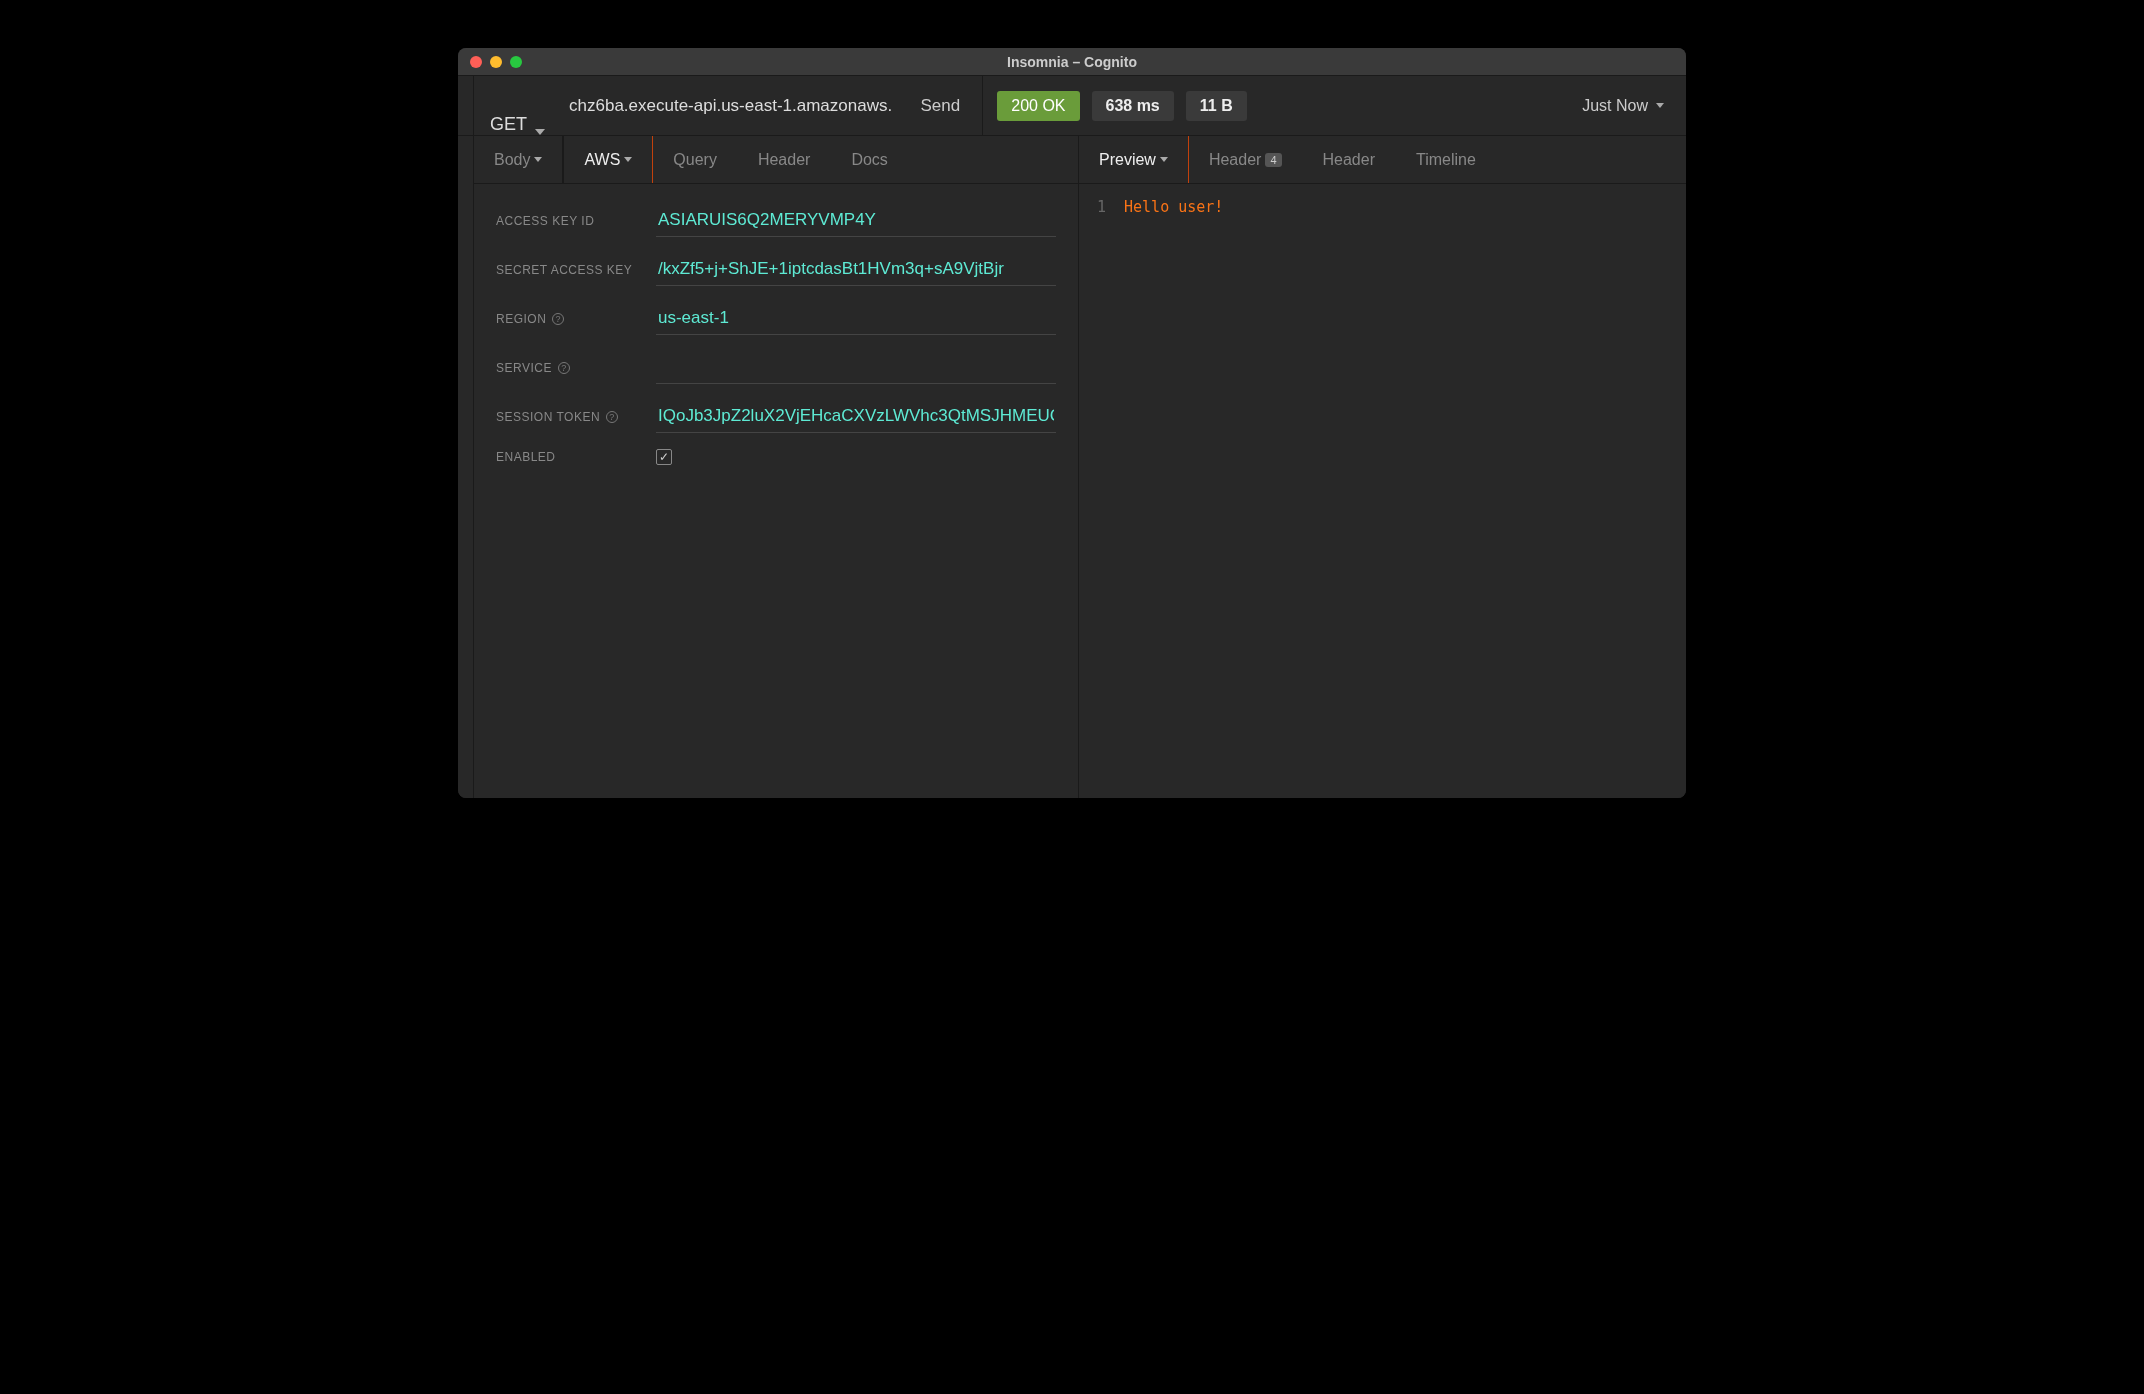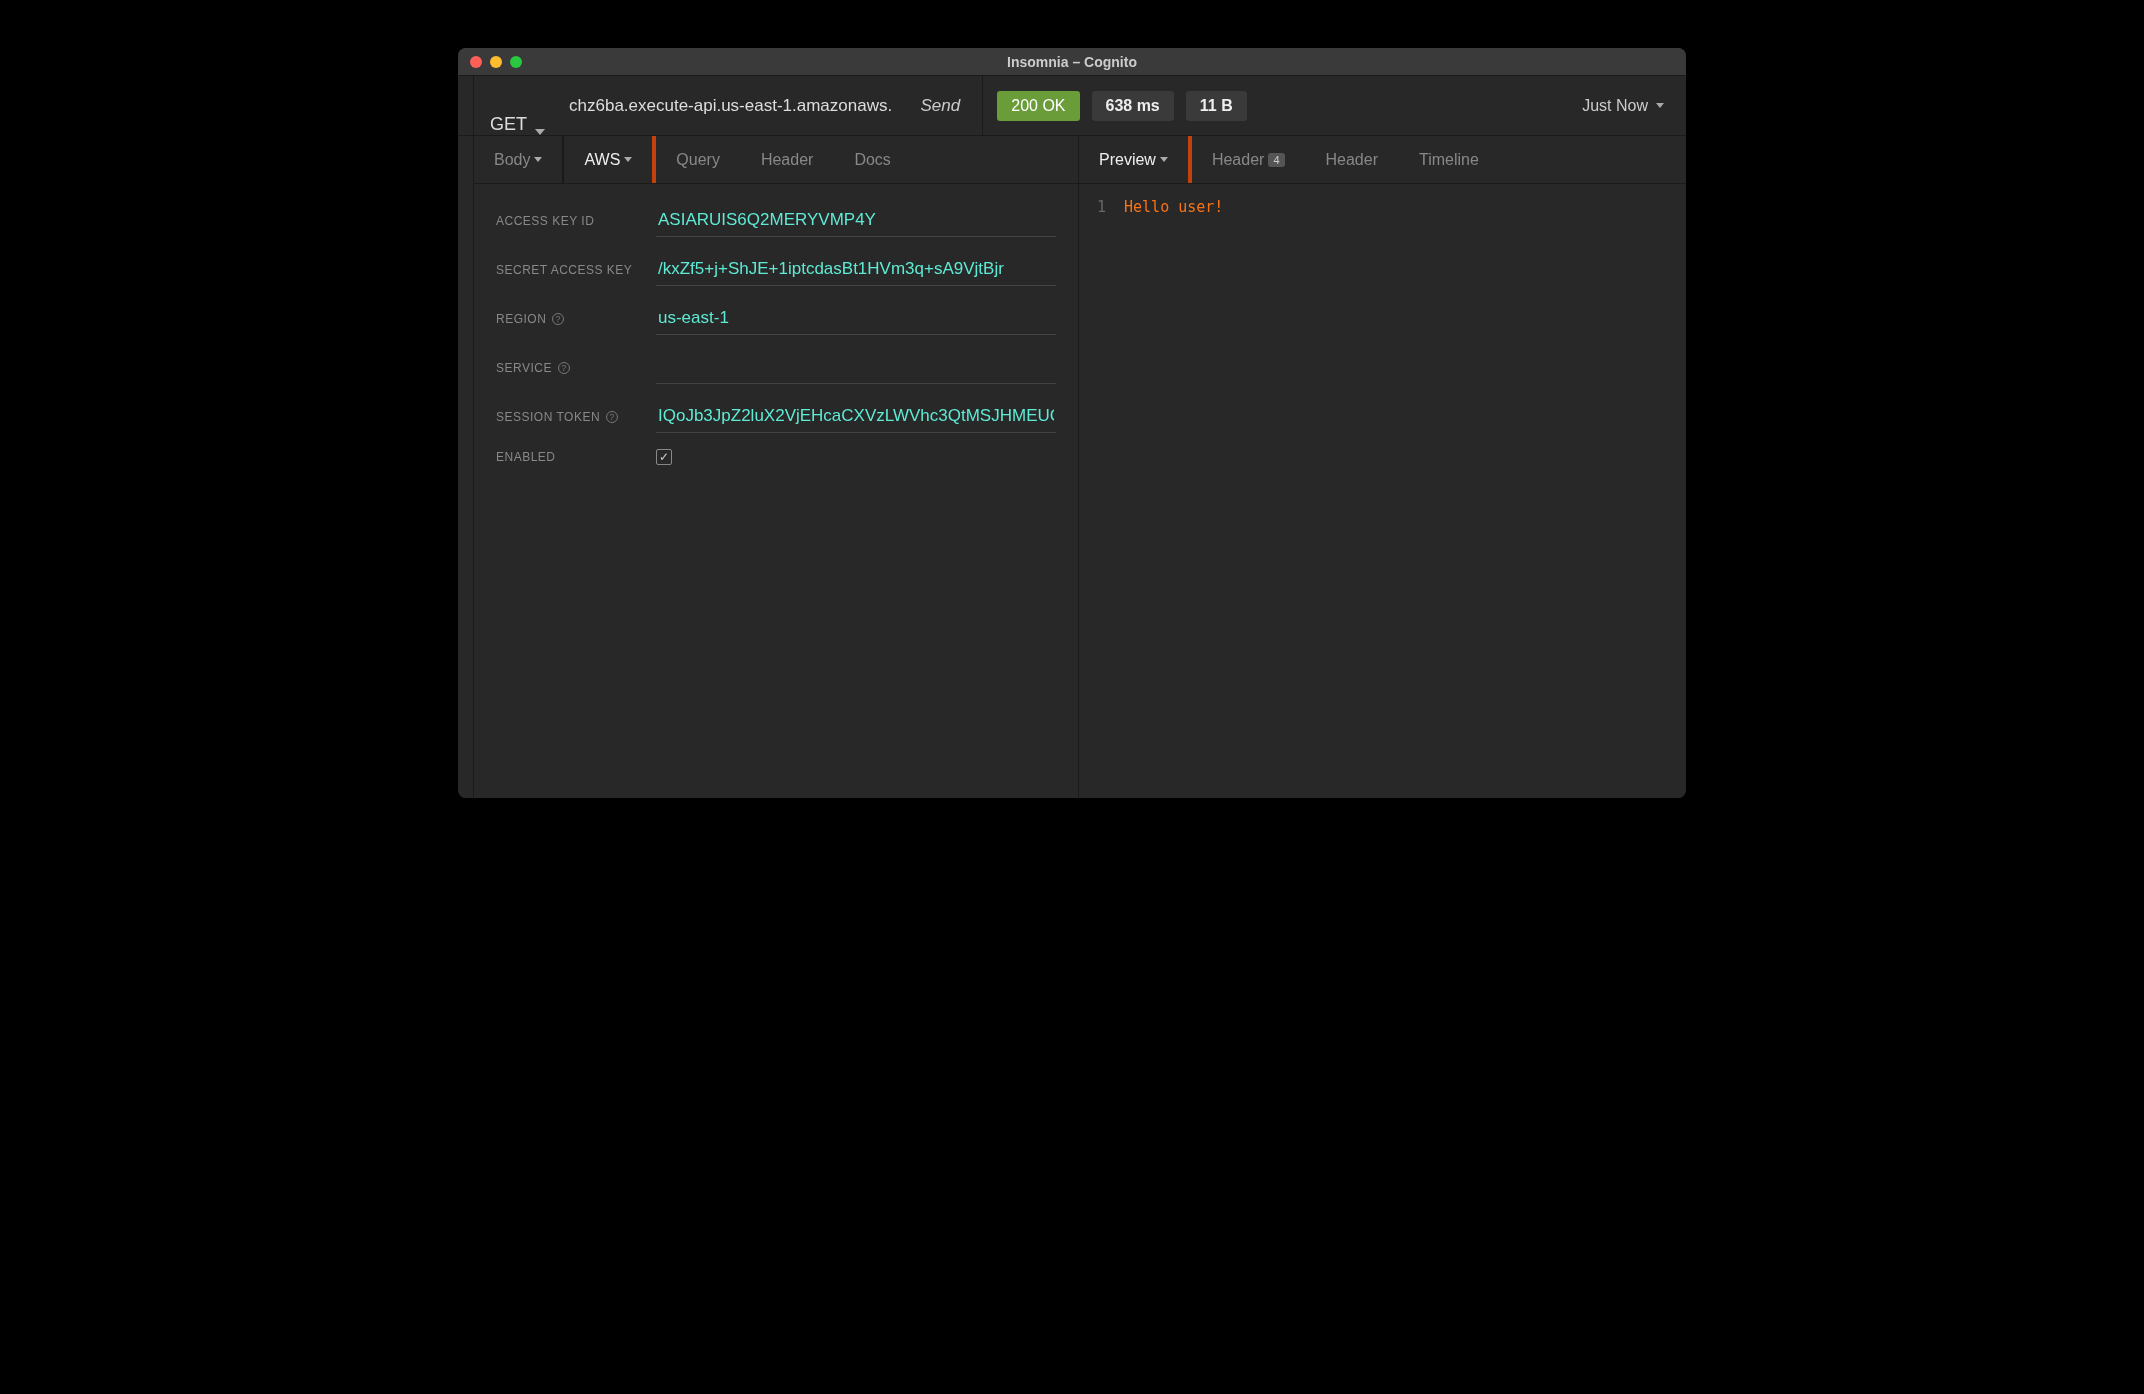--- a/index.html
+++ b/index.html
@@ -95,21 +95,20 @@
     height: 100%;
   }
   .send-btn {
     padding: 0 22px;
     color: #ccc;
     font-size: 17px;
     height: 100%;
     display: flex;
     align-items: center;
     cursor: pointer;
-    font-style: italic;
   }
   .divider-v {
     width: 1px;
     height: 100%;
     background: #1a1a1a;
   }
   .status-pills {
     display: flex;
     gap: 12px;
     padding: 0 14px;
@@ -162,21 +161,21 @@
     align-items: center;
     padding: 0 20px;
     color: #888;
     font-size: 16px;
     cursor: pointer;
     border-right: 1px solid transparent;
   }
   .tab.active {
     color: #eee;
     border-left: 1px solid #1a1a1a;
-    border-right: 4px solid #c2410c;
+    border-right: 1px solid #c2410c;
     background: #282828;
   }
   .tab:first-child.inactive {
     border-right: 1px solid #1a1a1a;
   }
   .tab .badge {
     background: #555;
     color: #ccc;
     font-size: 11px;
     border-radius: 3px;

